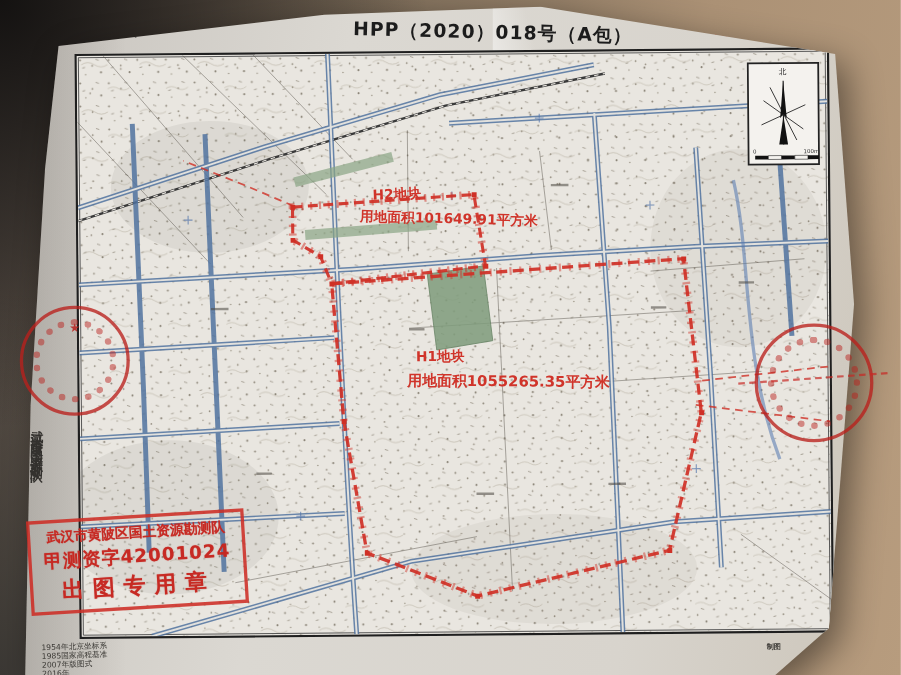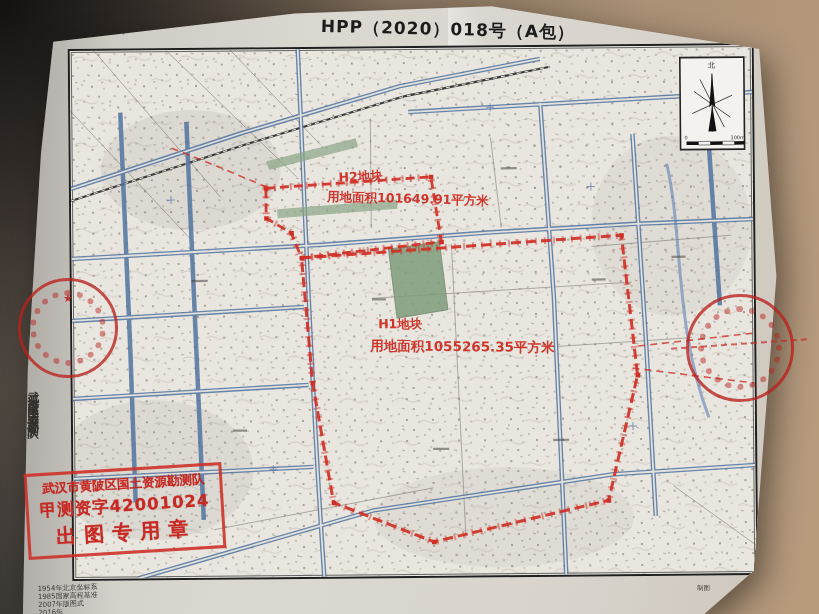--- a/index.html
+++ b/index.html
@@ -35,21 +35,21 @@
   .rect-stamp .l3{font-size:20px;font-weight:bold;letter-spacing:8px;margin-top:2px;white-space:nowrap;}
   .round-stamp{position:absolute;border:3px solid rgba(186,32,28,.78);border-radius:50%;}
   .round-stamp .dots{position:absolute;inset:9px;border:6px dotted rgba(186,32,28,.48);border-radius:50%;}
   .round-stamp.right{left:686px;top:294px;width:102px;height:102px;}
   .round-stamp.left{left:18px;top:278px;width:94px;height:94px;}
   .round-stamp .star{position:absolute;left:50%;top:12%;transform:translateX(-50%);
     font-size:11px;color:rgba(186,32,28,.85);}
   .stamp-dash-line{position:absolute;left:-18px;top:46px;width:136px;height:0;
     border-top:2px dashed rgba(200,40,35,.7);transform:rotate(-4deg);}
   .footer-notes{position:absolute;left:38px;top:584px;font-size:7px;line-height:8px;color:#3a3834;transform:rotate(-2deg);}
-  .map-credit{position:absolute;left:697px;top:584px;font-size:6.5px;color:#3a3834;}
+  .map-credit{position:absolute;left:697px;top:584px;font-size:6.5px;color:#3a3834;font-weight:bold;}
 </style>
 </head>
 <body>
 
 <div class="photo">
   <div class="paper-wrap">
     <div class="paper">
       <div class="paper-shade-left"></div>
       <div class="paper-fold"></div>
 

